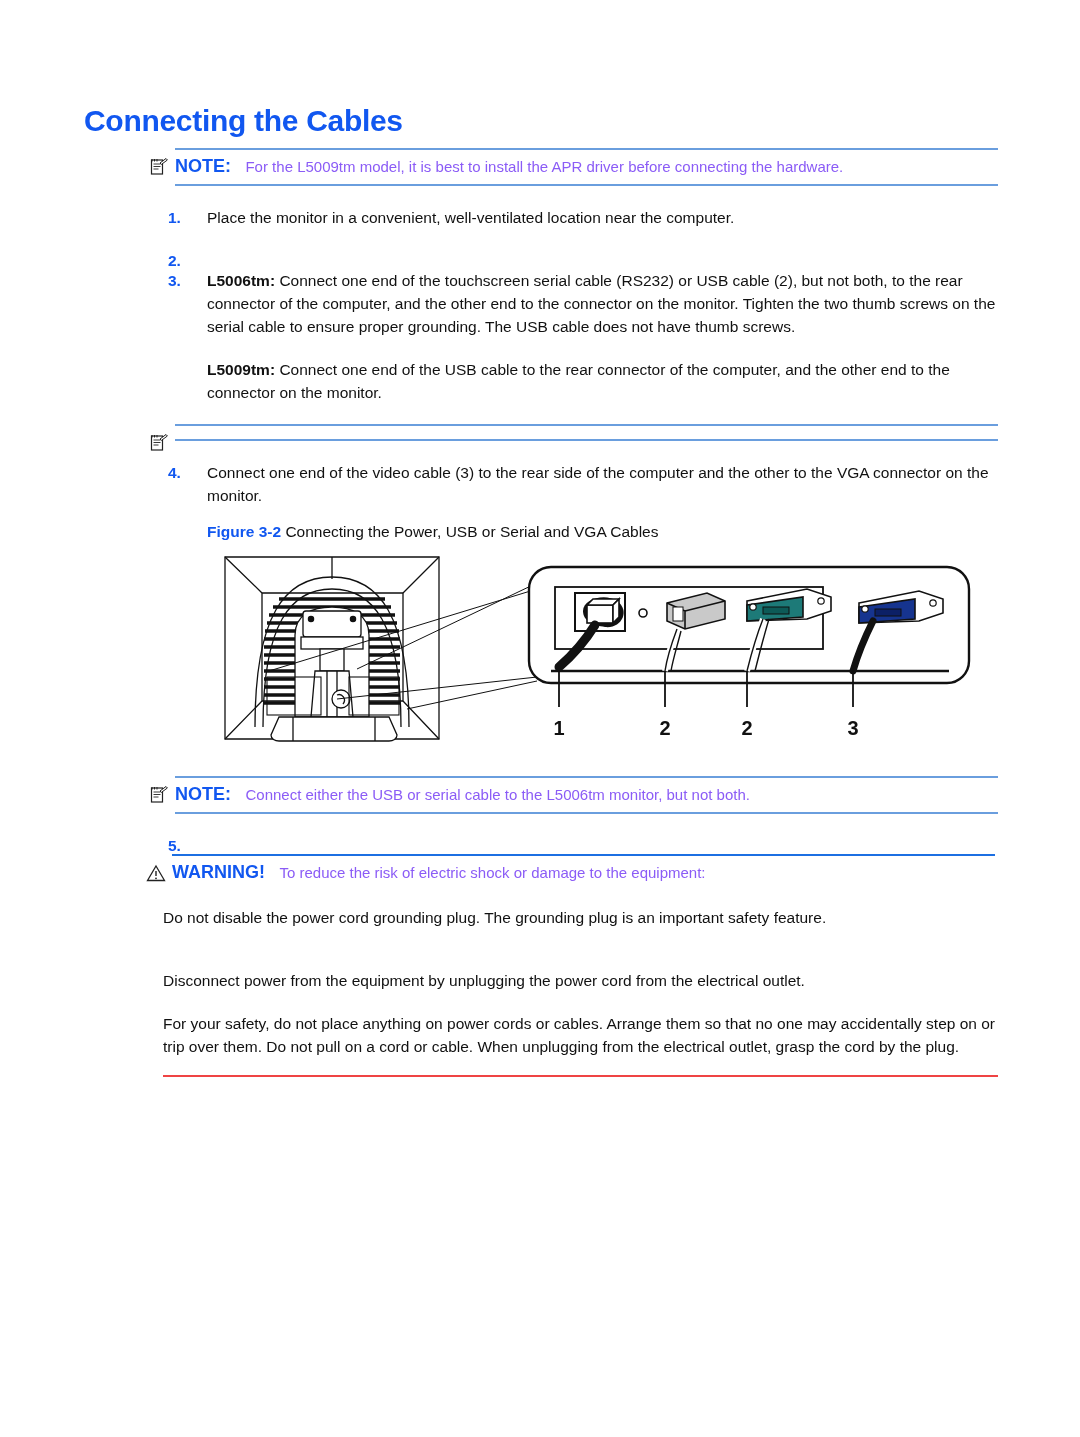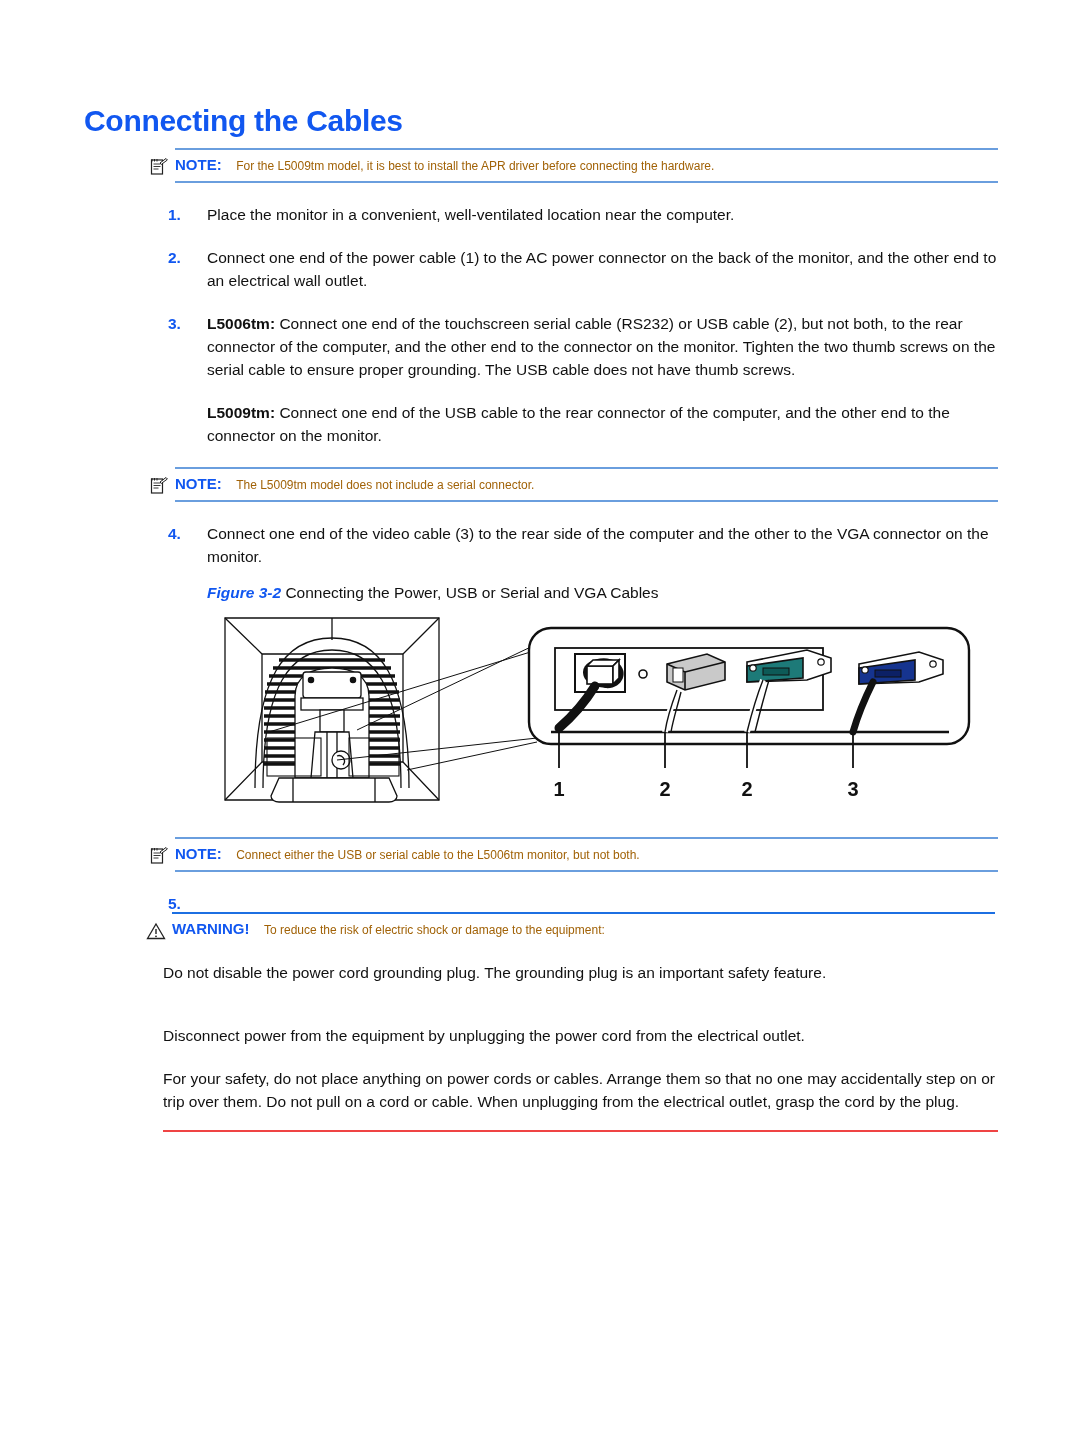--- a/index.html
+++ b/index.html
@@ -57,25 +57,25 @@
   .adm-icon {
     position: absolute;
     left: -26px;
     top: 7px;
     width: 20px;
     height: 20px;
   }
   .adm-kw {
     color: #1157f0;
     font-weight: bold;
+    font-size: 18px;
+  }
+  .adm-text {
     font-size: 15px;
-  }
-  .adm-text {
-    font-size: 12px;
-    color: #a16207;
+    color: #8b5cf6;
   }
   .adm-line {
     white-space: nowrap;
   }
   .adm-kw + .adm-text { margin-left: 10px; }
 
   
   .step {
     position: relative;
     padding-left: 44px;
@@ -109,21 +109,20 @@
 
   
   .fig-caption {
     padding-left: 44px;
     font-size: 15.5px;
     color: #111;
   }
   .fig-caption .fc-label {
     color: #1157f0;
     font-weight: bold;
-    font-style: italic;
   }
   .figure-wrap {
     position: relative;
     width: 835px;
     height: 215px;
     padding-left: 44px;
     box-sizing: border-box;
   }
 
   
@@ -172,21 +171,20 @@
 
     <div class="step">
       <span class="step-num">1.</span>
       <span>Place the monitor in a convenient, well-ventilated location near the computer.</span>
     </div>
 
     <div class="sp-20"></div>
 
     <div class="step">
       <span class="step-num">2.</span>
-      <span>Connect one end of the power cable (1) to the AC power connector on the back of the monitor, and the other end to an electrical wall outlet.</span>
     </div>
 
     <div class="sp-20"></div>
 
     <div class="step">
       <span class="step-num">3.</span>
       <span class="bold">L5006tm:</span>
       <span>Connect one end of the touchscreen serial cable (RS232) or USB cable (2), but not both, to the rear connector of the computer, and the other end to the connector on the monitor. Tighten the two thumb screws on the serial cable to ensure proper grounding. The USB cable does not have thumb screws.</span>
     </div>
 
@@ -204,24 +202,20 @@
         <svg width="20" height="20" viewBox="0 0 20 20">
           <rect x="2.5" y="3" width="11" height="14" fill="#ffffff" stroke="#222" stroke-width="1.2"></rect>
           <line x1="4.5" y1="7" x2="11.5" y2="7" stroke="#222" stroke-width="0.9"></line>
           <line x1="4.5" y1="9.5" x2="11.5" y2="9.5" stroke="#222" stroke-width="0.9"></line>
           <line x1="4.5" y1="12" x2="9.5" y2="12" stroke="#222" stroke-width="0.9"></line>
           <path d="M11 6 L17 1.5 L18.4 3 L12.4 7.4 Z" fill="#ffffff" stroke="#222" stroke-width="1"></path>
           <line x1="3" y1="2" x2="3" y2="4.5" stroke="#222" stroke-width="1"></line>
           <line x1="5.5" y1="2" x2="5.5" y2="4.5" stroke="#222" stroke-width="1"></line>
           <line x1="8" y1="2" x2="8" y2="4.5" stroke="#222" stroke-width="1"></line>
         </svg>
-      </span>
-      <span class="adm-line">
-        <span class="adm-kw">NOTE:</span>
-        <span class="adm-text">The L5009tm model does not include a serial connector.</span>
       </span>
     </div>
 
     <div class="sp-20"></div>
 
     <div class="step">
       <span class="step-num">4.</span>
       <span>Connect one end of the video cable (3) to the rear side of the computer and the other to the VGA connector on the monitor.</span>
     </div>
 

